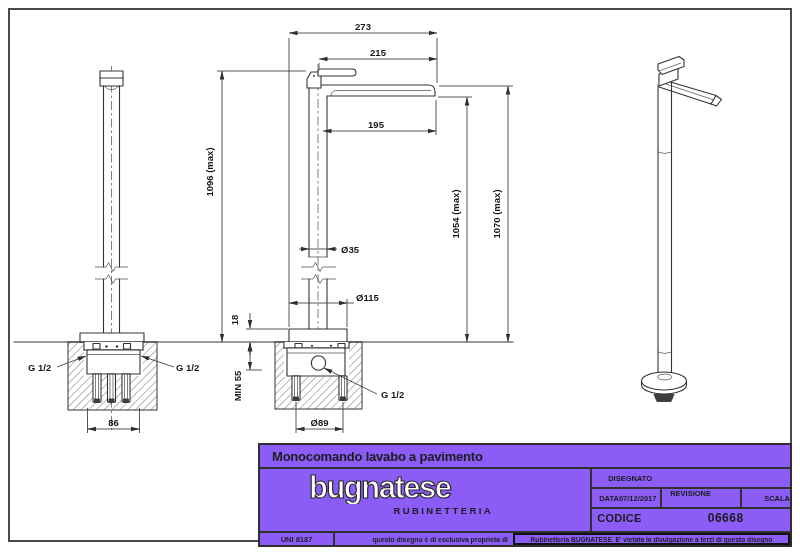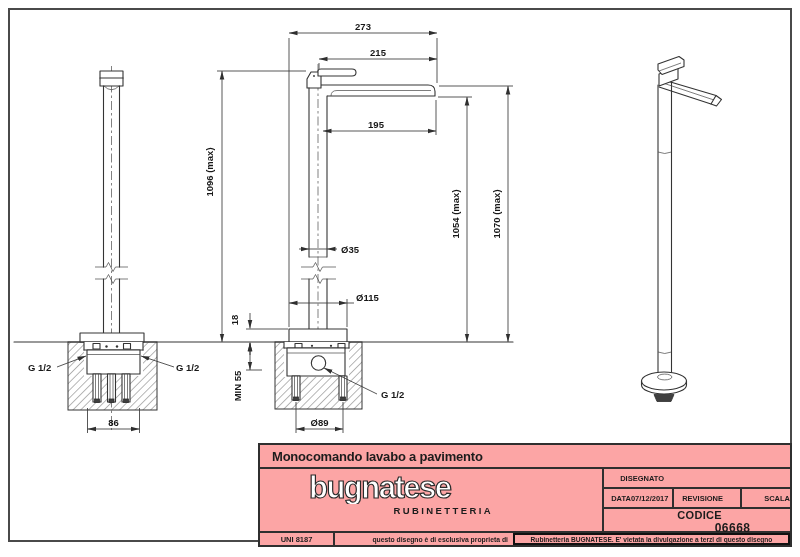--- a/index.html
+++ b/index.html
@@ -11,41 +11,41 @@
   .ln{stroke:#343434;stroke-width:1.1;fill:none;stroke-linecap:round;stroke-linejoin:round;}
   .lnw{stroke:#343434;stroke-width:1.1;fill:#fff;stroke-linejoin:round;}
   .tn{stroke:#454545;stroke-width:0.7;fill:none;}
   .dm{stroke:#3a3a3a;stroke-width:0.85;fill:none;}
   .cl{stroke:#4a4a4a;stroke-width:0.7;fill:none;stroke-dasharray:9 3 2.5 3;}
   .dt{font-family:"Liberation Sans",sans-serif;font-size:9.5px;font-weight:bold;fill:#181818;}
   .hr{stroke:#343434;stroke-width:1;fill:url(#hatch);}
   .dark{fill:#3f3f3f;stroke:#2e2e2e;stroke-width:0.8;}
 
   
-  .tb{position:absolute;left:258px;top:443px;width:534px;height:104px;background:#fca5a5;
+  .tb{position:absolute;left:258px;top:443px;width:534px;height:104px;background:#8b5cf6;
       border:2px solid #2f2f2f;box-sizing:border-box;}
   .tb-title{height:24px;border-bottom:2px solid #2f2f2f;box-sizing:border-box;display:flex;
       align-items:center;padding-left:12px;font-size:13px;font-weight:bold;letter-spacing:-0.2px;}
   .tb-main{display:flex;height:62px;box-sizing:border-box;margin-left:40px;}
   .tb-left{width:319px;border-right:2px solid #2f2f2f;box-sizing:border-box;overflow:hidden;}
   .logo-wrap{margin:1px 0 0 8px;width:185px;}
   .logo-sub{width:185px;margin:-3px 0 0 8px;text-align:right;font-size:9.5px;font-weight:bold;
       letter-spacing:2.4px;}
   .addr{margin:3px 0 0 14px;font-size:9.5px;font-weight:bold;letter-spacing:-0.2px;}
   .tb-right{flex:1;display:flex;flex-direction:column;}
   .row-dis{height:20px;border-bottom:2px solid #2f2f2f;box-sizing:border-box;display:flex;
       align-items:center;padding-left:16px;font-size:7.5px;font-weight:bold;}
   .row-data{height:20px;border-bottom:2px solid #2f2f2f;box-sizing:border-box;display:flex;
       font-size:7.5px;font-weight:bold;}
   .cell-data{width:70px;border-right:2px solid #2f2f2f;box-sizing:border-box;display:flex;
       align-items:center;padding-left:7px;gap:0;}
-  .cell-rev{width:68px;border-right:2px solid #2f2f2f;box-sizing:border-box;display:flex;
-      align-items:center;padding-left:8px;}
+  .cell-rev{width:80px;border-right:2px solid #2f2f2f;box-sizing:border-box;display:flex;
+      align-items:flex-start;padding-left:8px;}
   .cell-scala{flex:1;display:flex;align-items:center;padding-left:22px;}
-  .row-codice{height:18px;display:flex;align-items:center;padding-left:5px;flex-direction:column;}
+  .row-codice{height:18px;display:flex;align-items:center;padding-left:5px;}
   .codice-lbl{font-size:11px;font-weight:bold;letter-spacing:0.3px;}
   .codice-val{font-size:12px;font-weight:bold;margin-left:26px;letter-spacing:0.5px;padding-left:40px;}
   .tb-strip{height:14px;border-top:2px solid #2f2f2f;box-sizing:border-box;display:flex;
       align-items:stretch;font-weight:bold;}
   .strip-uni{width:75px;border-right:2px solid #2f2f2f;box-sizing:border-box;display:flex;
       align-items:center;justify-content:center;font-size:7.5px;}
   .strip-mid{flex:1;display:flex;align-items:center;justify-content:flex-end;
       padding-right:5px;font-size:6.8px;}
   .strip-box{width:277px;border:2px solid #111;box-sizing:border-box;display:flex;
       align-items:center;justify-content:center;font-size:6.6px;white-space:nowrap;overflow:hidden;}

